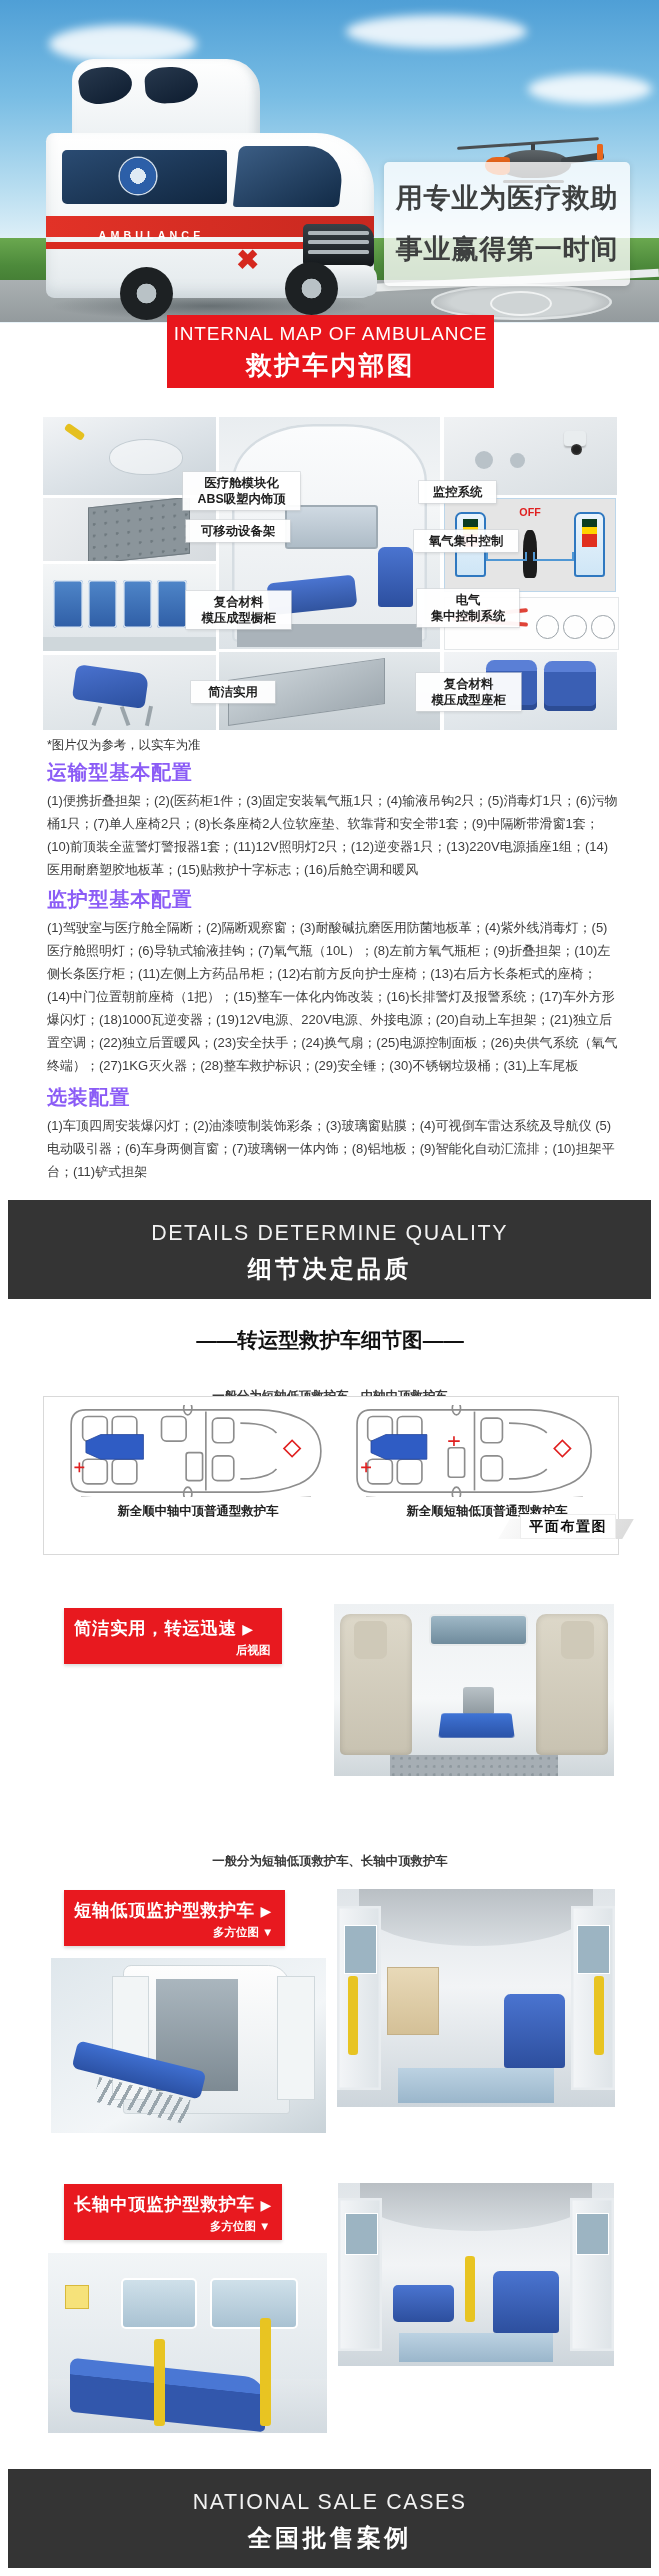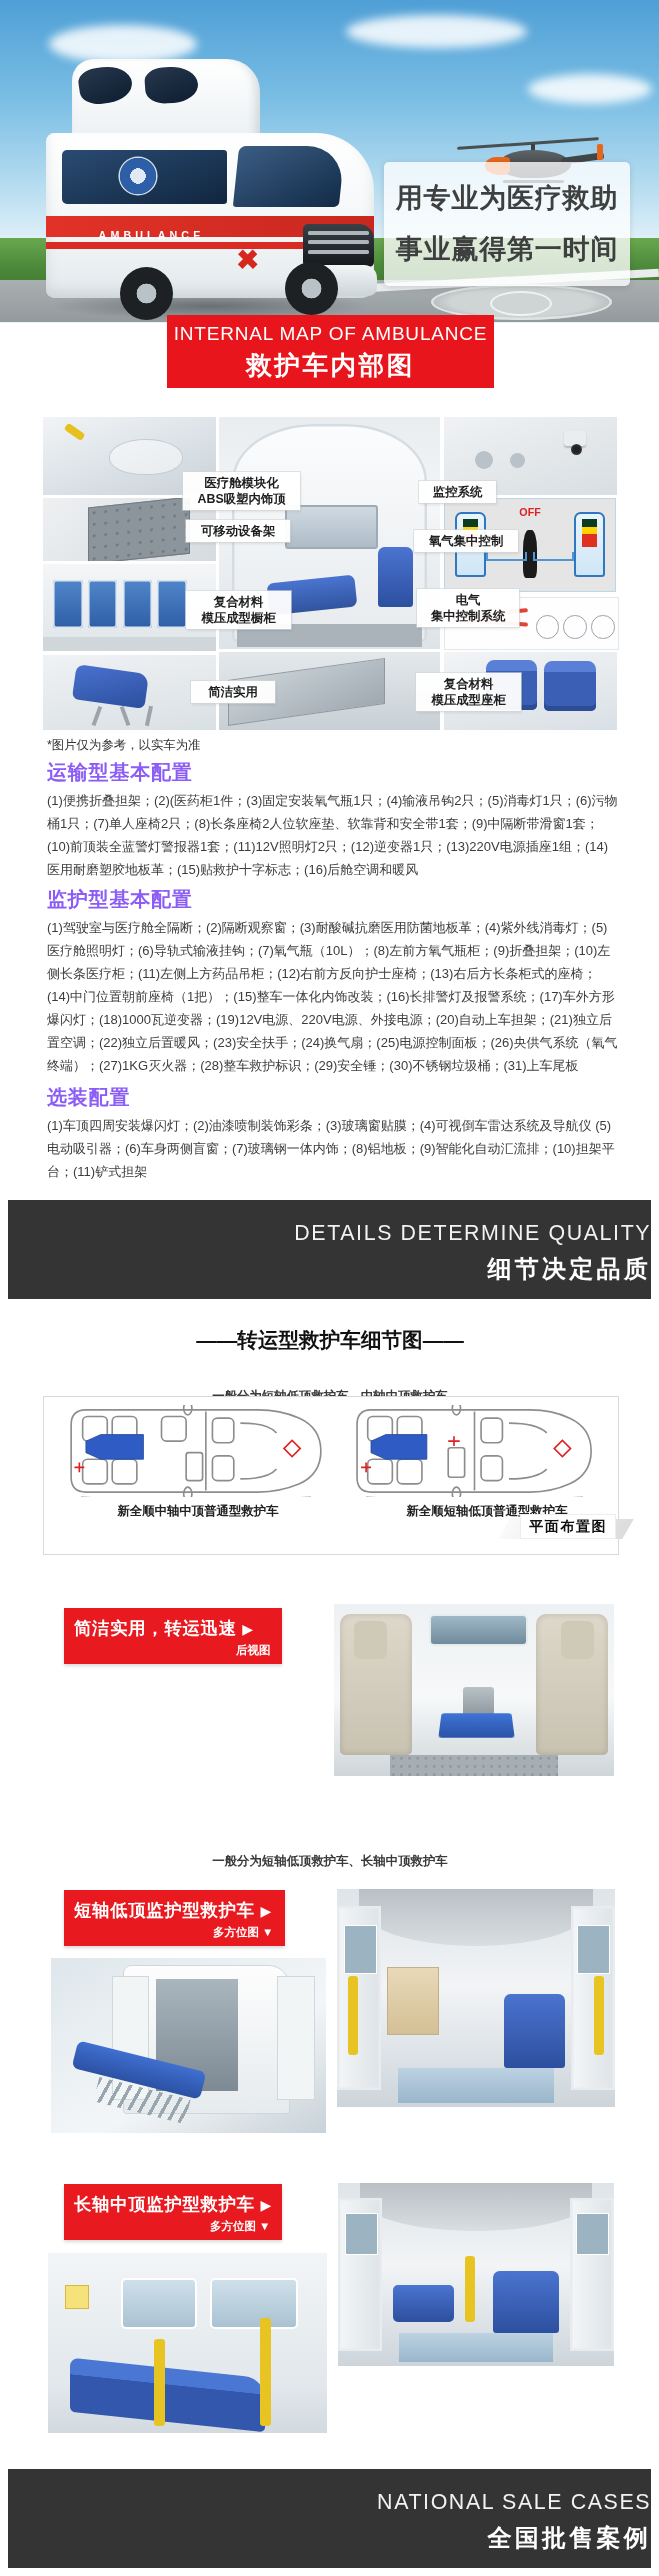--- a/index.html
+++ b/index.html
@@ -89,21 +89,21 @@
   .t-elec .wave{position:absolute;left:4%;top:28%;width:44%;height:4.1px;background:#e04438;border-radius:2.5px;}
   .t-elec .plus{position:absolute;left:22%;top:10%;color:#e02020;font-size:15px;font-weight:700;}
   .t-elec .ic{position:absolute;top:34%;width:21.4px;height:21.4px;border:1.6px solid #9aa2a8;border-radius:50%;}
   .t-seats{background:linear-gradient(170deg,#f2f4f6,#d9e0e5);}
   .t-seats .seat{position:absolute;width:30%;height:64%;background:linear-gradient(180deg,#5a7fd6 0 22%,#3a5fb4 23% 100%);border-radius:8.2px 8.2px 5px 5px;box-shadow:inset 0 -5px 0 #2c4c94;}
   .note{font-size:12.4px;color:#333;}
   
   .cfg-h{position:absolute;left:47px;font-size:20px;font-weight:700;color:#8b5cf6;letter-spacing:0.8px;}
   .cfg-p{position:absolute;left:47px;width:572px;font-size:13px;line-height:23px;color:#3c3c3c;}
   
-  .darkbanner{position:absolute;left:8.2px;width:643px;height:99px;background:#343434;color:#fff;text-align:right;}
+  .darkbanner{position:absolute;left:8.2px;width:643px;height:99px;background:#343434;color:#fff;text-align:center;}
   .darkbanner .en{margin-top:21.4px;font-size:21.4px;letter-spacing:1.6px;color:#f2f2f2;}
   .darkbanner .zh{margin-top:6.6px;font-size:24px;font-weight:700;letter-spacing:3.3px;}
   
   .sec-title{position:absolute;left:0;width:660px;text-align:center;font-size:20.6px;font-weight:700;color:#111;}
   .sec-sub{position:absolute;left:0;width:660px;text-align:center;font-size:12.4px;font-weight:700;color:#3a3a3a;}
   #floorbox{left:43px;top:1396px;width:574px;height:157px;background:#fff;border:0.8px solid #d9d9d9;}
   .van-label{position:absolute;top:106px;font-size:12.4px;font-weight:700;color:#222;width:272px;text-align:center;}
   #cornershadow{position:absolute;right:-10px;top:122px;width:124px;height:20px;background:linear-gradient(90deg,#fafafa,#dcdcdc);transform:skewX(-30deg);}
   #cornerlabel{position:absolute;right:1.6px;top:117px;background:#fff;border:0.8px solid #eee;padding:2.5px 8.2px;font-size:14px;font-weight:800;color:#111;letter-spacing:1.6px;}
   .redbox{position:absolute;left:64px;width:218px;height:56px;background:#e8191f;color:#fff;box-shadow:0 1.6px 3.3px rgba(0,0,0,.15);}

